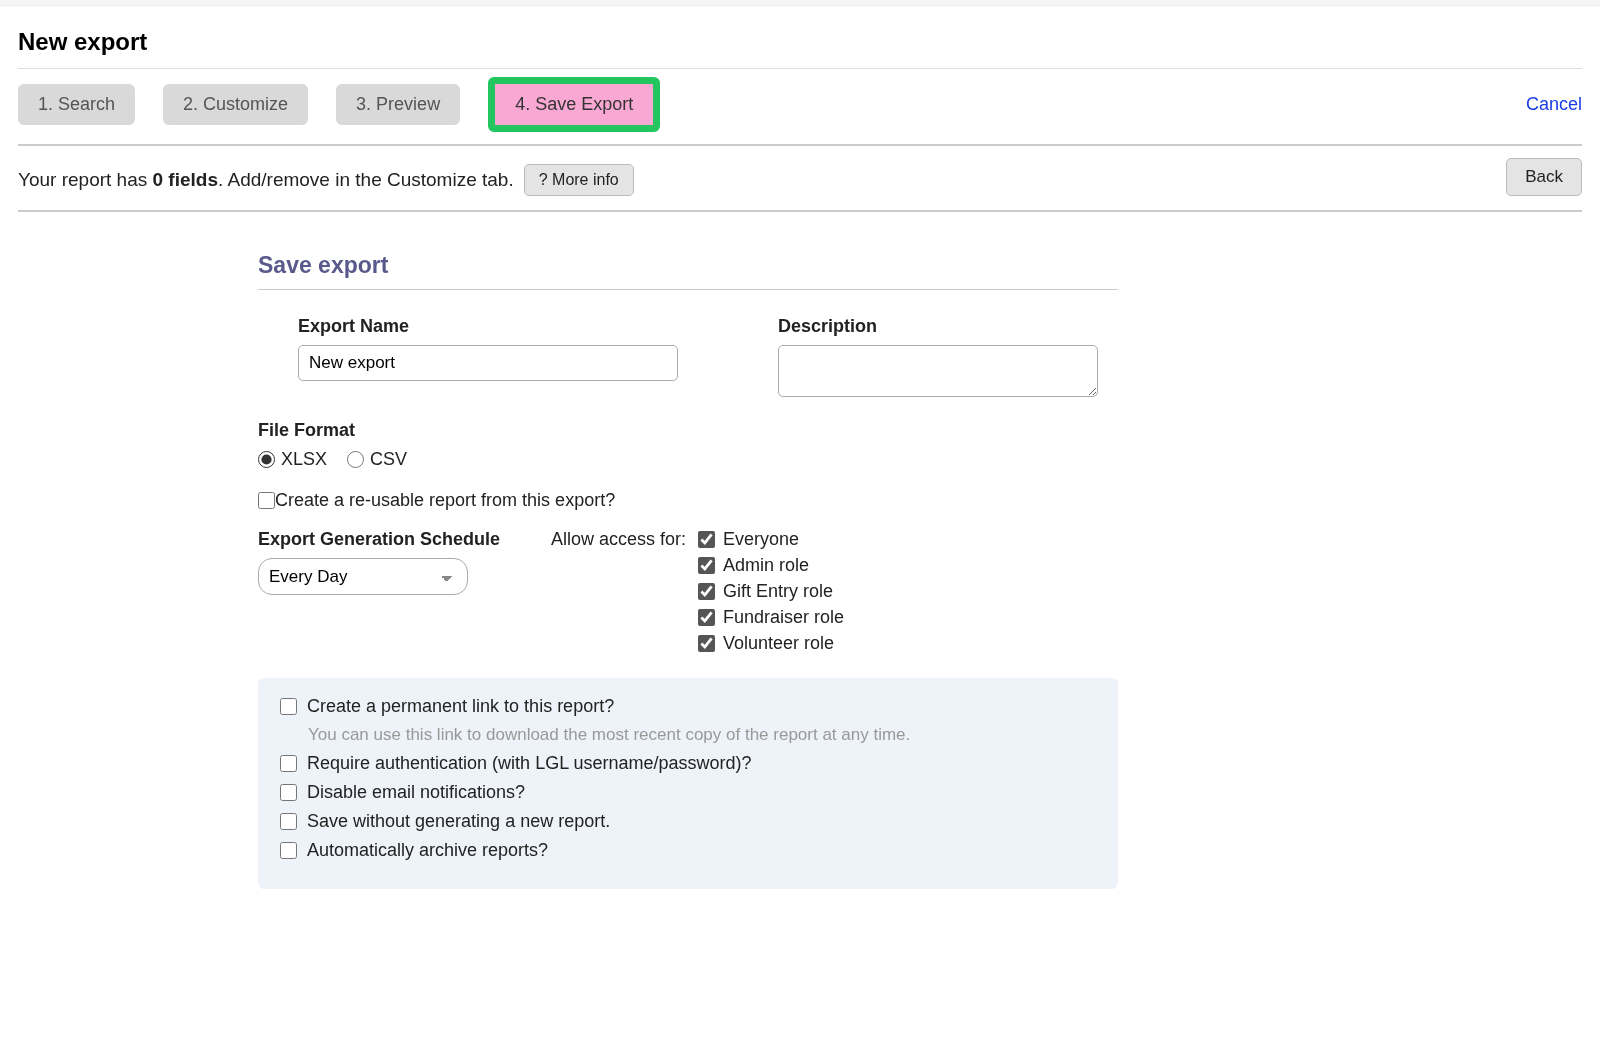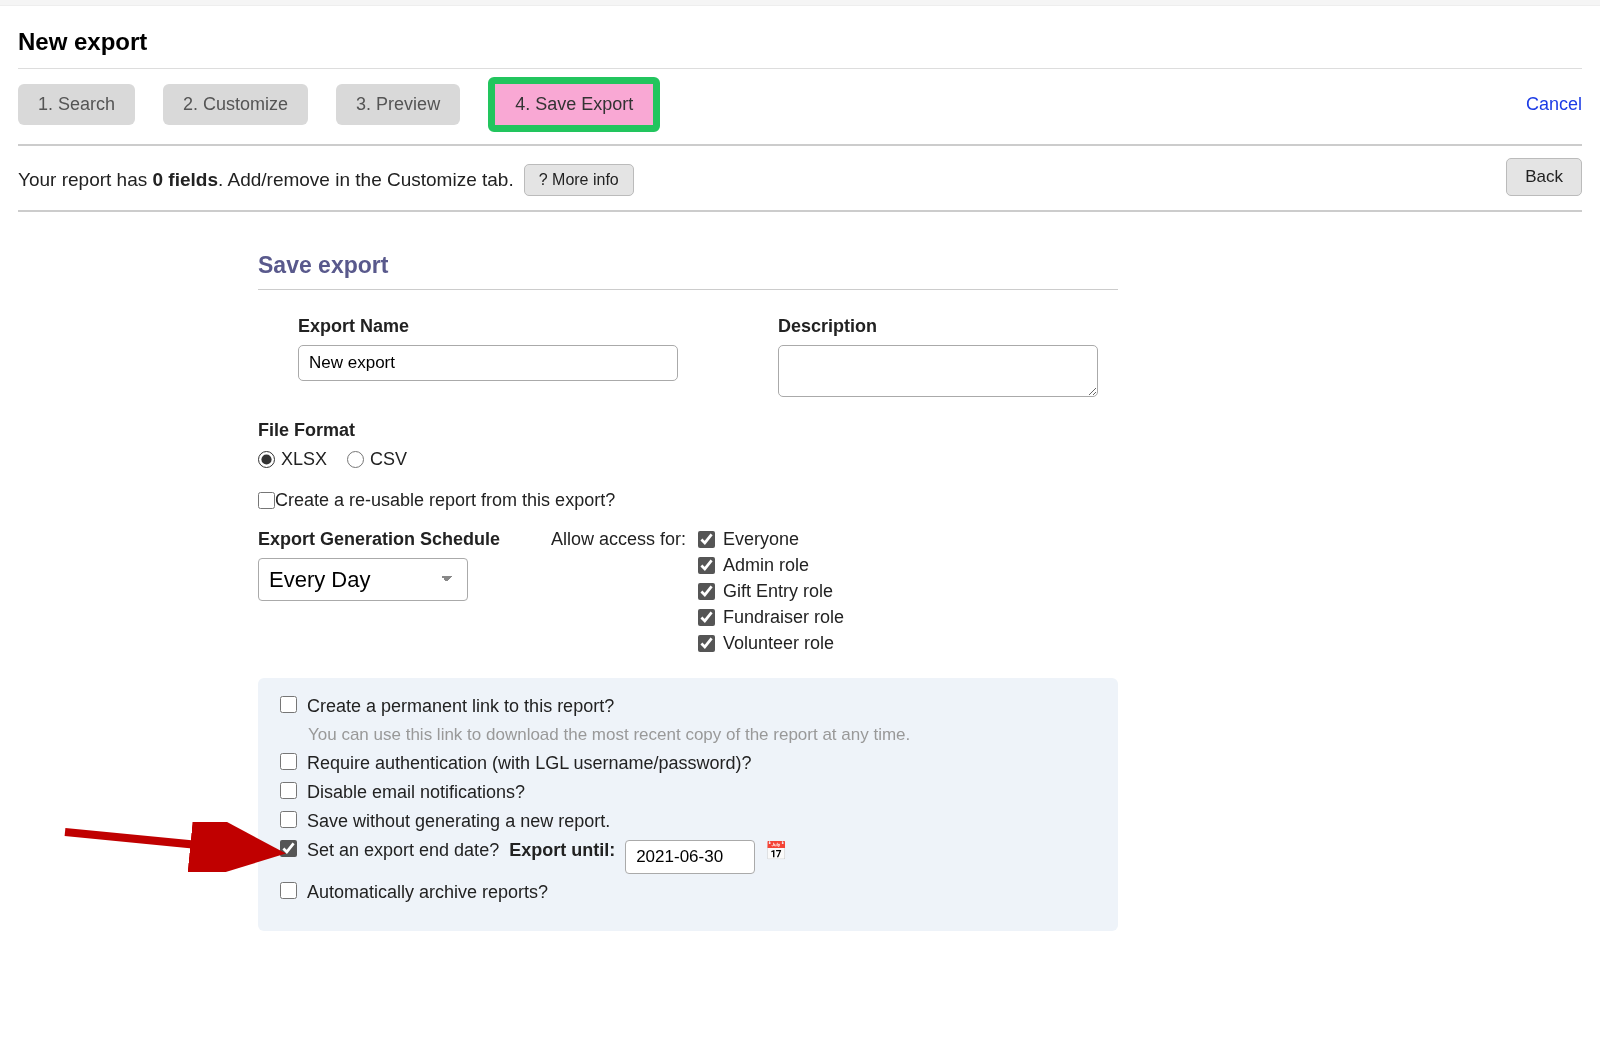--- a/index.html
+++ b/index.html
@@ -163,22 +163,22 @@
   .sched-row {
     display: flex;
     gap: 33px;
     margin-bottom: 24px;
   }
   .sched-col { }
   .select {
     width: 210px;
     padding: 8px 10px;
     border: 1px solid #aaa;
-    border-radius: 4px;
-    font-size: 22px;
+    border-radius: 14px;
+    font-size: 17px;
     background: #fff;
     font-family: inherit;
     appearance: none;
     -webkit-appearance: none;
     background-image: linear-gradient(45deg, transparent 50%, #888 50%), linear-gradient(135deg, #888 50%, transparent 50%);
     background-position: calc(100% - 20px) 17px, calc(100% - 14px) 17px;
     background-size: 6px 6px, 6px 6px;
     background-repeat: no-repeat;
   }
   .access-col {
@@ -202,21 +202,21 @@
     gap: 8px;
     cursor: pointer;
   }
   .options-box {
     background: #eef3f9;
     border-radius: 6px;
     padding: 18px 22px 20px 22px;
   }
   .opt-line {
     display: flex;
-    align-items: flex-start;
+    align-items: center;
     gap: 10px;
     font-size: 18px;
     margin-bottom: 8px;
     flex-wrap: wrap;
   }
   .opt-hint {
     color: #999;
     font-size: 17px;
     margin-left: 28px;
     margin-bottom: 8px;
@@ -344,35 +344,20 @@
         <span>Require authentication (with LGL username/password)?</span>
       </div>
       <div class="opt-line">
         <input type="checkbox" style="">
         <span>Disable email notifications?</span>
       </div>
       <div class="opt-line">
         <input type="checkbox" style="">
         <span>Save without generating a new report.</span>
       </div>
-      <div class="opt-line relbox">
-        <svg class="arrow-svg" width="230" height="50">
-          <defs>
-            <marker id="ah" markerWidth="12" markerHeight="12" refX="10" refY="5" orient="auto">
-              <path d="M0,0 L12,5 L0,10 Z" fill="#c00000"></path>
-            </marker>
-          </defs>
-          <line x1="5" y1="10" x2="210" y2="30" stroke="#c00000" stroke-width="8" marker-end="url(#ah)"></line>
-        </svg>
-        <input type="checkbox" checked="" style="">
-        <span>Set an export end date?</span>
-        <b>Export until:</b>
-        <input type="text" class="date-input" value="2021-06-30" style="">
-        <span class="cal-icon">📅</span>
-      </div>
       <div class="opt-line">
         <input type="checkbox" style="">
         <span>Automatically archive reports?</span>
       </div>
     </div>
 
   </div>
 </div>
 
 </body></html>

